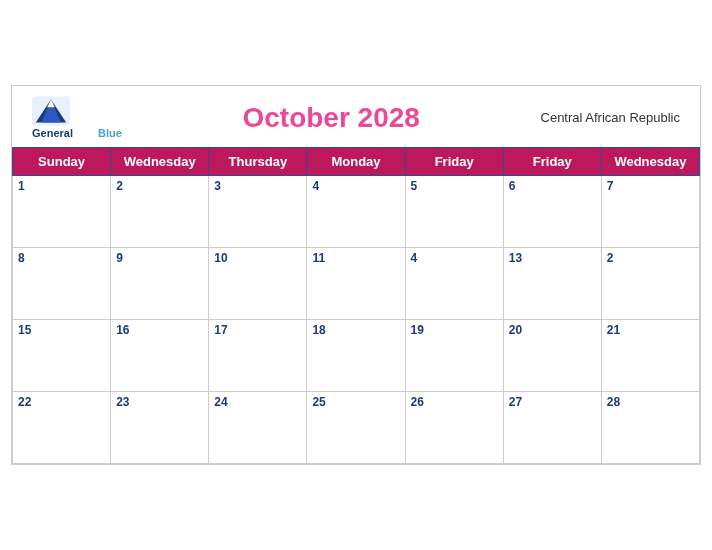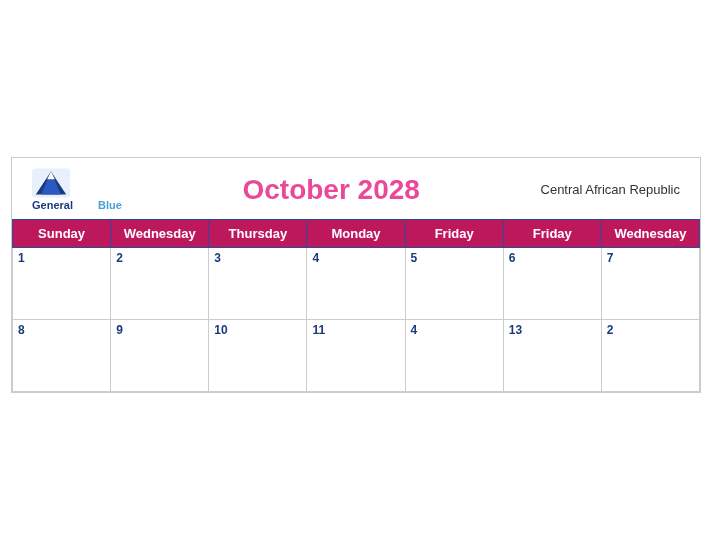--- a/index.html
+++ b/index.html
@@ -141,15 +141,33 @@
         </tr>
         <tr class="week-row">
           <td><span class="day-num">8</span></td>
           <td><span class="day-num">9</span></td>
           <td><span class="day-num">10</span></td>
           <td><span class="day-num">11</span></td>
           <td><span class="day-num">4</span></td>
           <td><span class="day-num">13</span></td>
           <td><span class="day-num">2</span></td>
         </tr>
+        <tr class="week-row">
+          <td><span class="day-num">15</span></td>
+          <td><span class="day-num">16</span></td>
+          <td><span class="day-num">17</span></td>
+          <td><span class="day-num">18</span></td>
+          <td><span class="day-num">19</span></td>
+          <td><span class="day-num">20</span></td>
+          <td><span class="day-num">21</span></td>
+        </tr>
+        <tr class="week-row">
+          <td><span class="day-num">22</span></td>
+          <td><span class="day-num">23</span></td>
+          <td><span class="day-num">24</span></td>
+          <td><span class="day-num">25</span></td>
+          <td><span class="day-num">26</span></td>
+          <td><span class="day-num">27</span></td>
+          <td><span class="day-num">28</span></td>
+        </tr>
       </tbody>
   </table>
 </div>
 
 </body></html>

